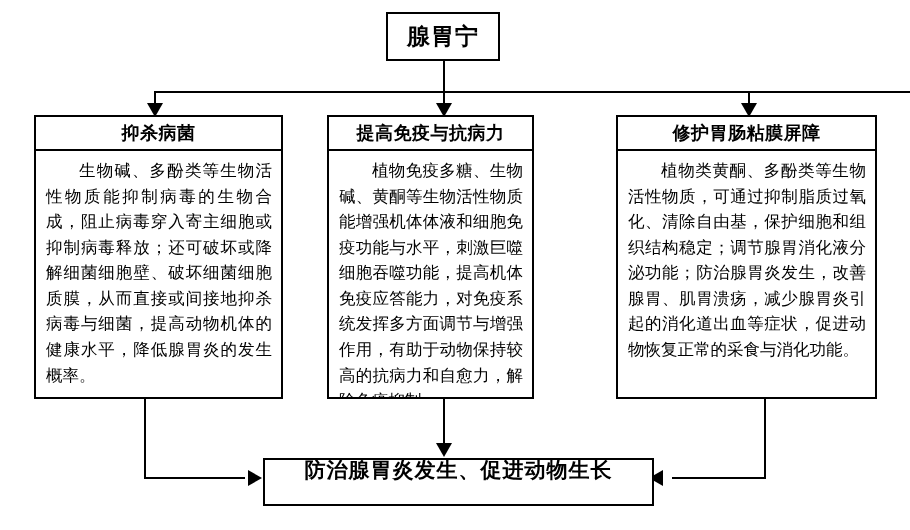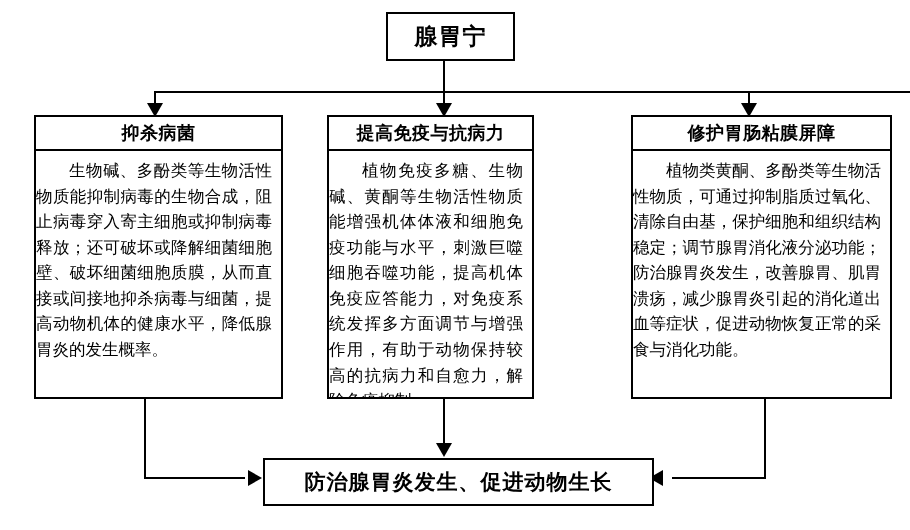--- a/index.html
+++ b/index.html
@@ -22,72 +22,72 @@
   
   .box {
     position: absolute;
     box-sizing: border-box;
     border: 2px solid #000000;
     background: #ffffff;
   }
   .title-box {
     left: 386px;
     top: 12px;
-    width: 129px;
+    width: 114px;
     height: 49px;
     display: flex;
     align-items: center;
     justify-content: center;
   }
   .title-box .label {
     font-size: 23px;
     font-weight: bold;
     letter-spacing: 1px;
     line-height: 1;
   }
 
   .pillar {
     top: 115px;
     height: 284px;
     display: flex;
     flex-direction: column;
   }
   .pillar-1 { left: 34px;  width: 249px; }
   .pillar-2 { left: 327px; width: 207px; }
-  .pillar-3 { left: 631px; width: 261px; }
+  .pillar-3 { left: 616px; width: 261px; }
 
   .pillar .head {
     height: 32px;
     flex: 0 0 32px;
     border-bottom: 2px solid #000000;
     display: flex;
     align-items: center;
     justify-content: center;
     font-size: 18px;
     font-weight: bold;
     letter-spacing: 0.5px;
   }
   .pillar .body {
     flex: 1 1 auto;
-    padding: 7px 9px 6px 0;
+    padding: 7px 9px 6px 10px;
     font-size: 16.5px;
     line-height: 1.55;
     text-align: justify;
     text-justify: inter-ideograph;
     text-indent: 2em;
     overflow: hidden;
   }
 
   .result-box {
     left: 263px;
     top: 458px;
     width: 391px;
     height: 48px;
     display: flex;
-    align-items: center;
+    align-items: flex-start;
     justify-content: center;
   }
   .result-box .label {
     font-size: 21px;
     font-weight: bold;
     letter-spacing: 1px;
     line-height: 1;
   }
 
   

